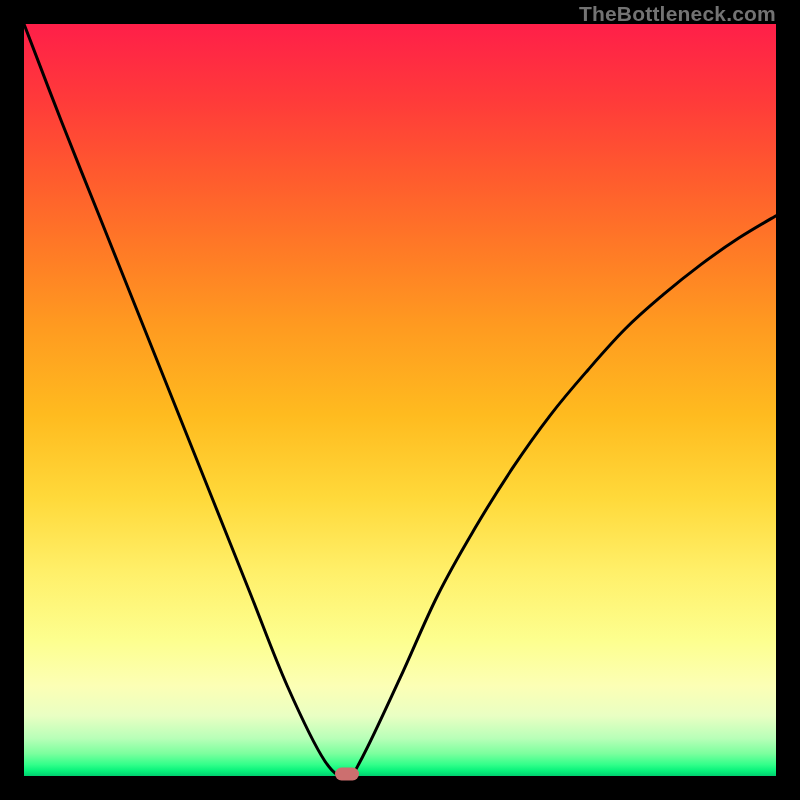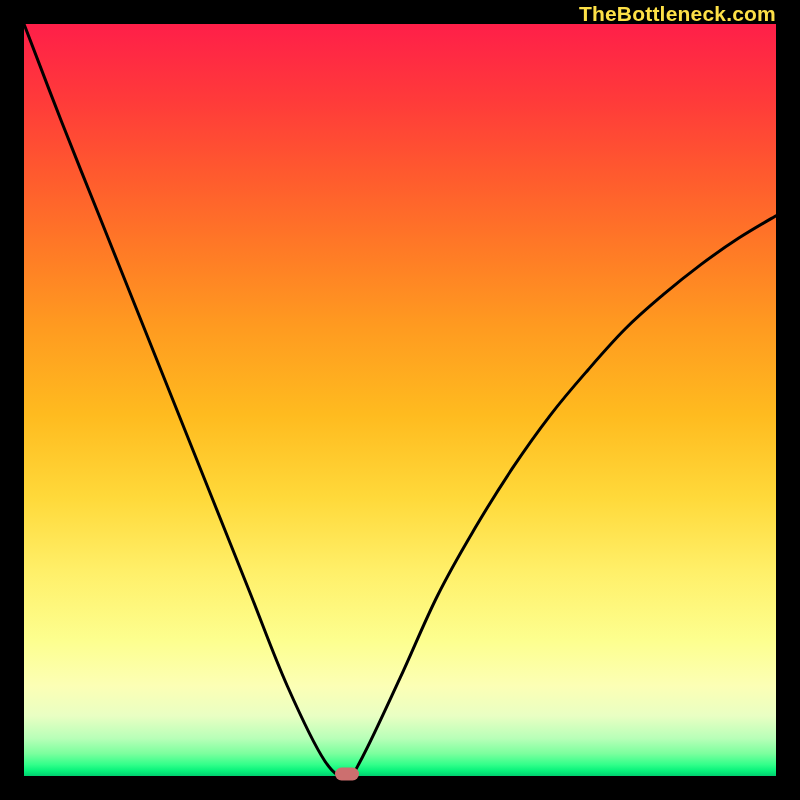--- a/index.html
+++ b/index.html
@@ -41,21 +41,21 @@
       #00cf6f 100%
     );
   }
   .watermark {
     position: absolute;
     top: 2px;
     right: 24px;
     font-family: Arial, Helvetica, sans-serif;
     font-size: 21px;
     font-weight: 600;
-    color: #fde047;
+    color: #737373;
     letter-spacing: 0.2px;
   }
   .marker {
     position: absolute;
     width: 24px;
     height: 13px;
     border-radius: 7px;
     background: #cc6f6f;
     transform: translate(-50%, -50%);
   }

